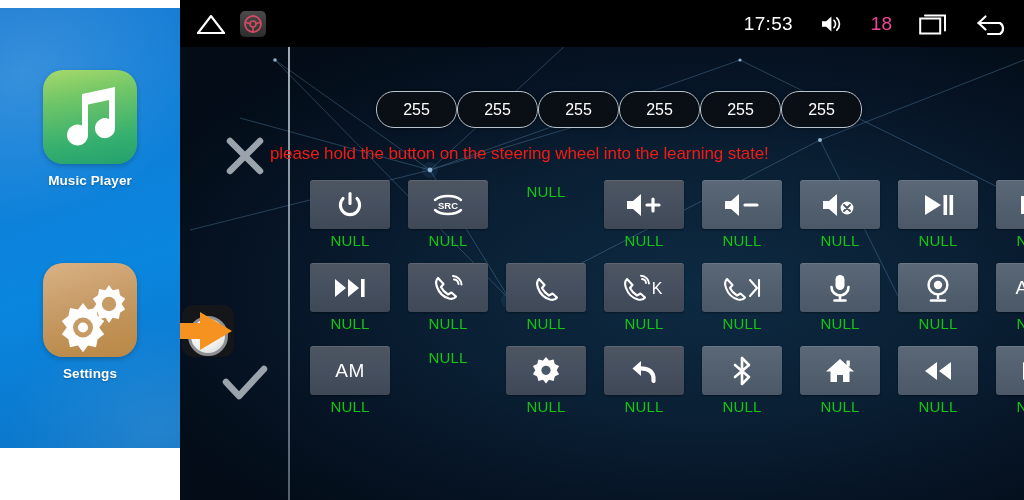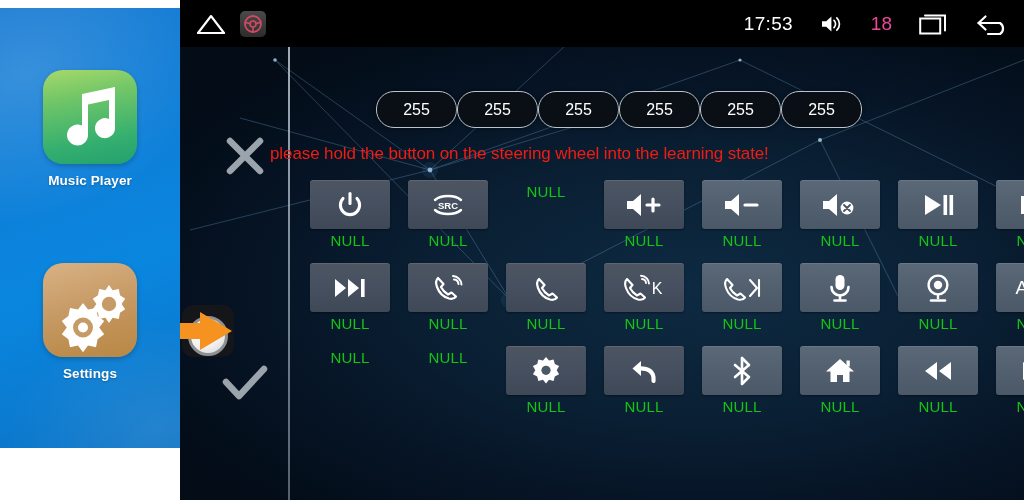--- a/index.html
+++ b/index.html
@@ -423,20 +423,23 @@
         <div class="cell">
           <div class="key lit">
             <span class="key-txt">AUX</span>
           </div>
           <div class="val">NULL</div>
         </div>
       </div>
 
       <div class="grid-row">
         <div class="cell">
+          <div class="key">
+            <span class="key-txt">AM</span>
+          </div>
           <div class="val">NULL</div>
         </div>
         <div class="cell">
           <div class="val">NULL</div>
         </div>
         <div class="cell">
           <div class="key">
             <svg width="30" height="30" viewBox="0 0 30 30">
               <path d="M15 1 l3 3.6 4.6-1.2 1.2 4.6 4.3 2.1 -2.4 4.1 2.4 4.1 -4.3 2.1 -1.2 4.6 -4.6-1.2 -3 3.6
                        -3-3.6 -4.6 1.2 -1.2-4.6 -4.3-2.1 2.4-4.1 -2.4-4.1 4.3-2.1 1.2-4.6 4.6 1.2 Z" fill="#fff"></path>

